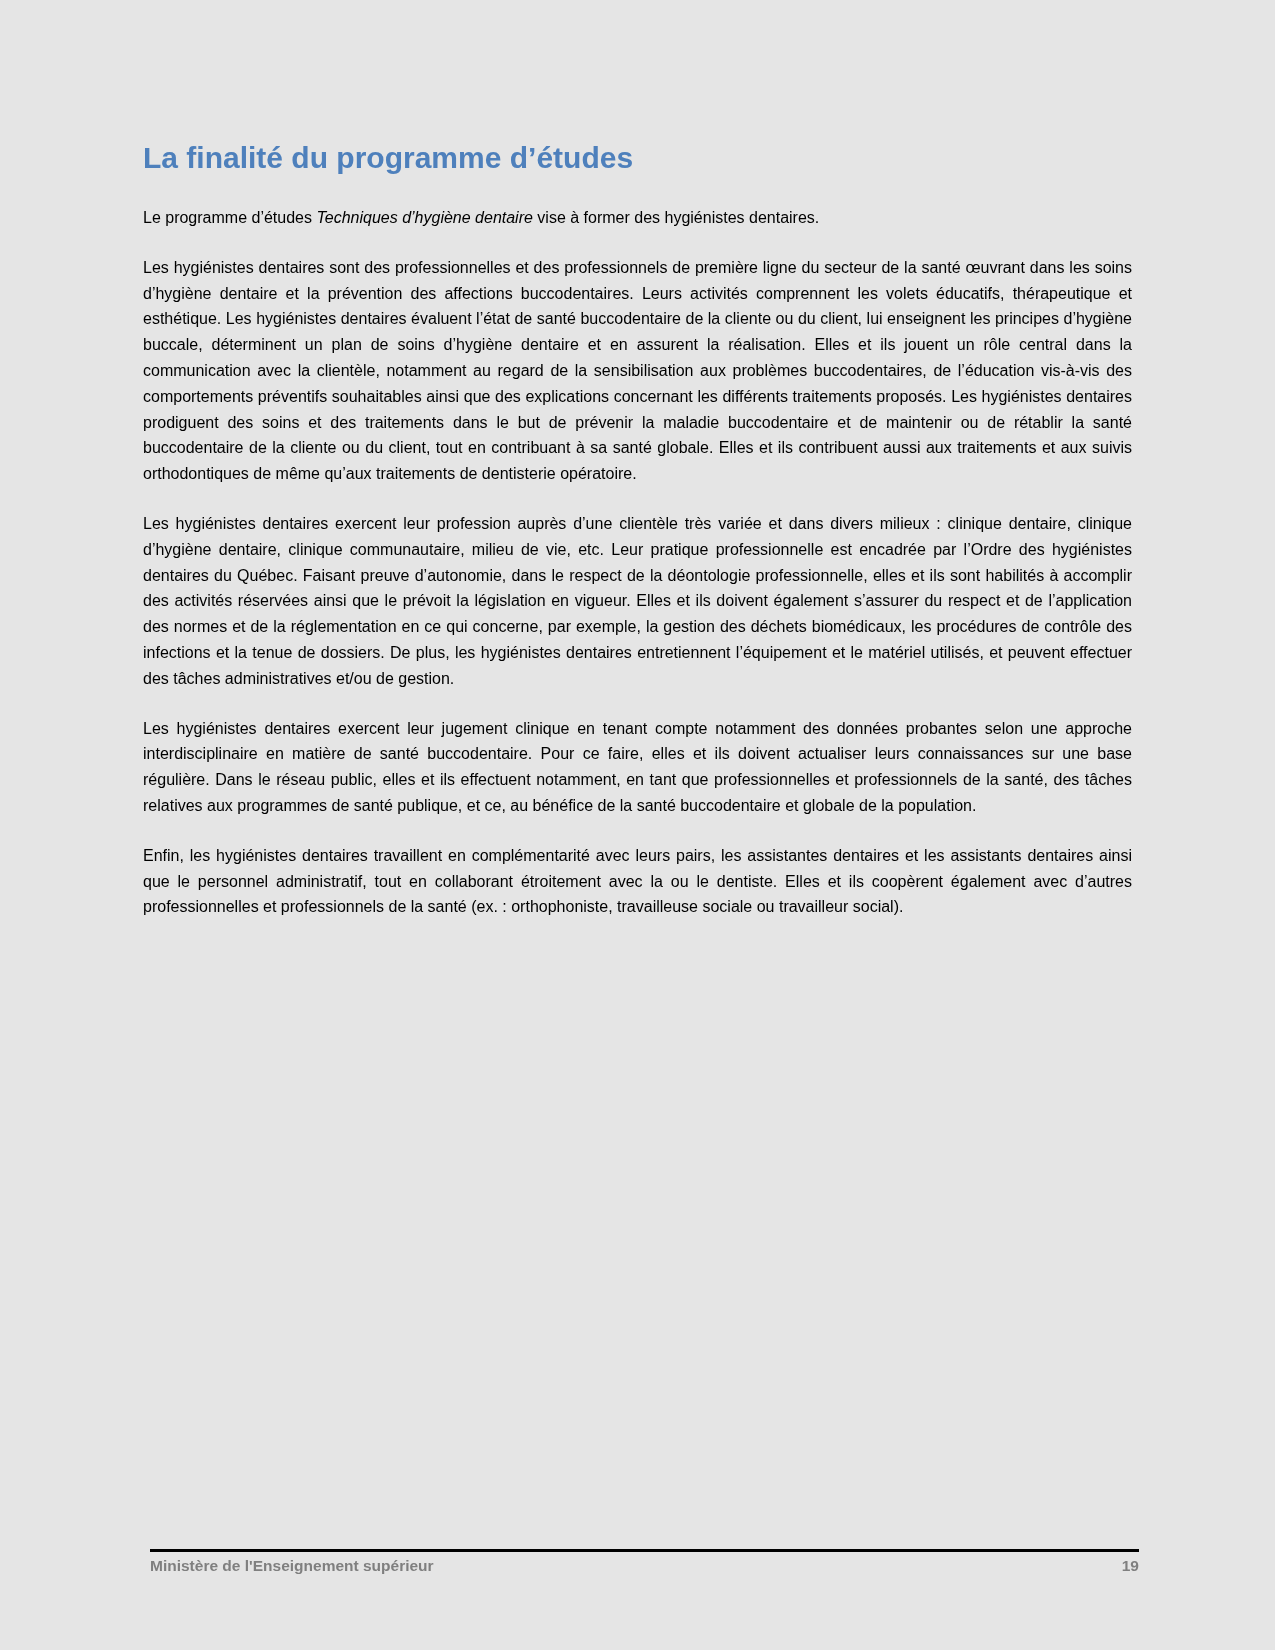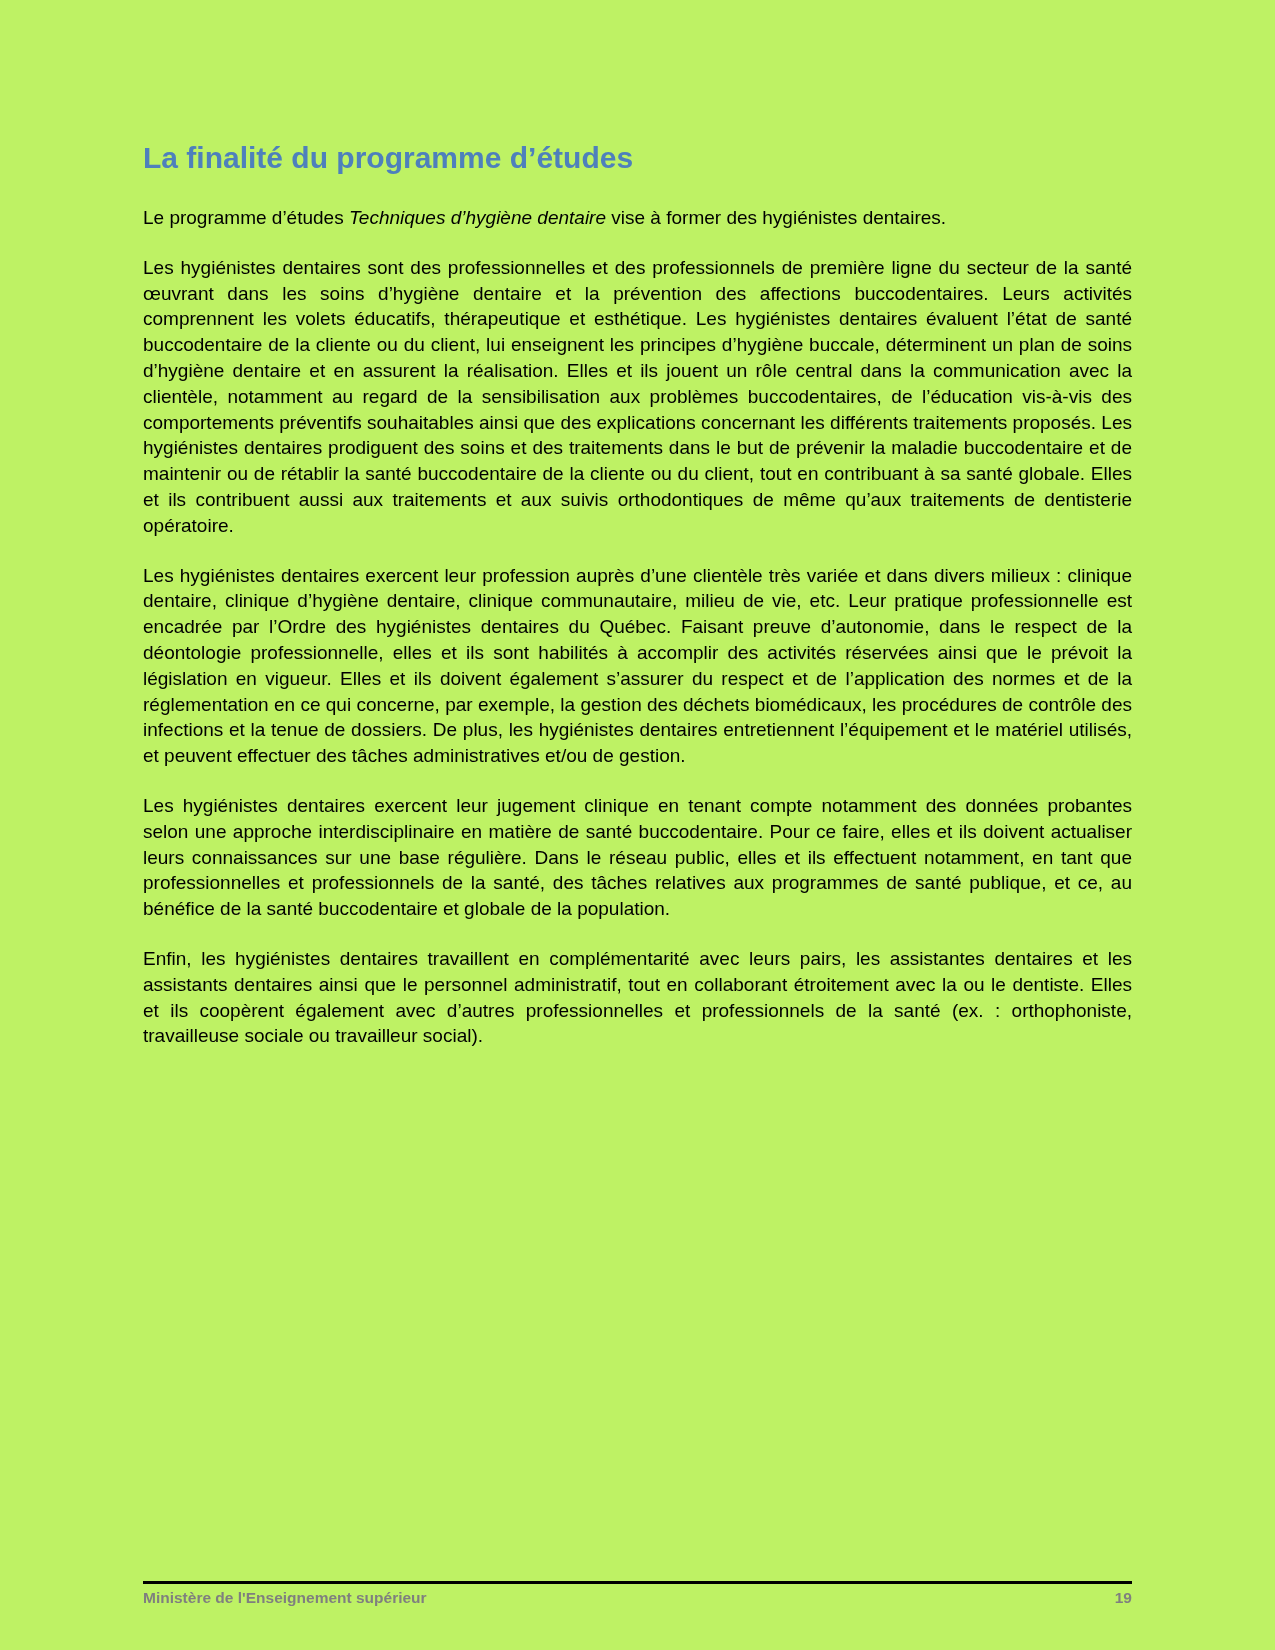--- a/index.html
+++ b/index.html
@@ -4,55 +4,54 @@
 <style>
   html, body {
     margin: 0;
     padding: 0;
     background: #ffffff;
   }
   .page {
     position: relative;
     width: 1275px;
     height: 1650px;
-    background: #bef264;
+    background: #e5e5e5;
     font-family: "Liberation Sans", sans-serif;
     color: #000000;
     overflow: hidden;
   }
   .content {
     position: absolute;
     left: 143px;
     top: 140px;
     width: 989px;
   }
   h1.doc-title {
     font-size: 30px;
     line-height: 36px;
     font-weight: bold;
     color: #4e80bc;
     margin: 0 0 29px 0;
   }
   p.para {
-    font-size: 19px;
+    font-size: 16px;
     line-height: 25.8px;
     margin: 0 0 24px 0;
   }
   p.justified {
     text-align: justify;
   }
   .program-name {
     font-style: italic;
   }
   .footer {
     position: absolute;
-    left: 143px;
+    left: 150px;
     top: 1549px;
     width: 989px;
-    margin-top: 32px;
   }
   .footer-rule {
     border-top: 3px solid #000000;
     height: 0;
     margin-bottom: 5px;
   }
   .footer-row {
     display: flex;
     justify-content: space-between;
     align-items: baseline;

